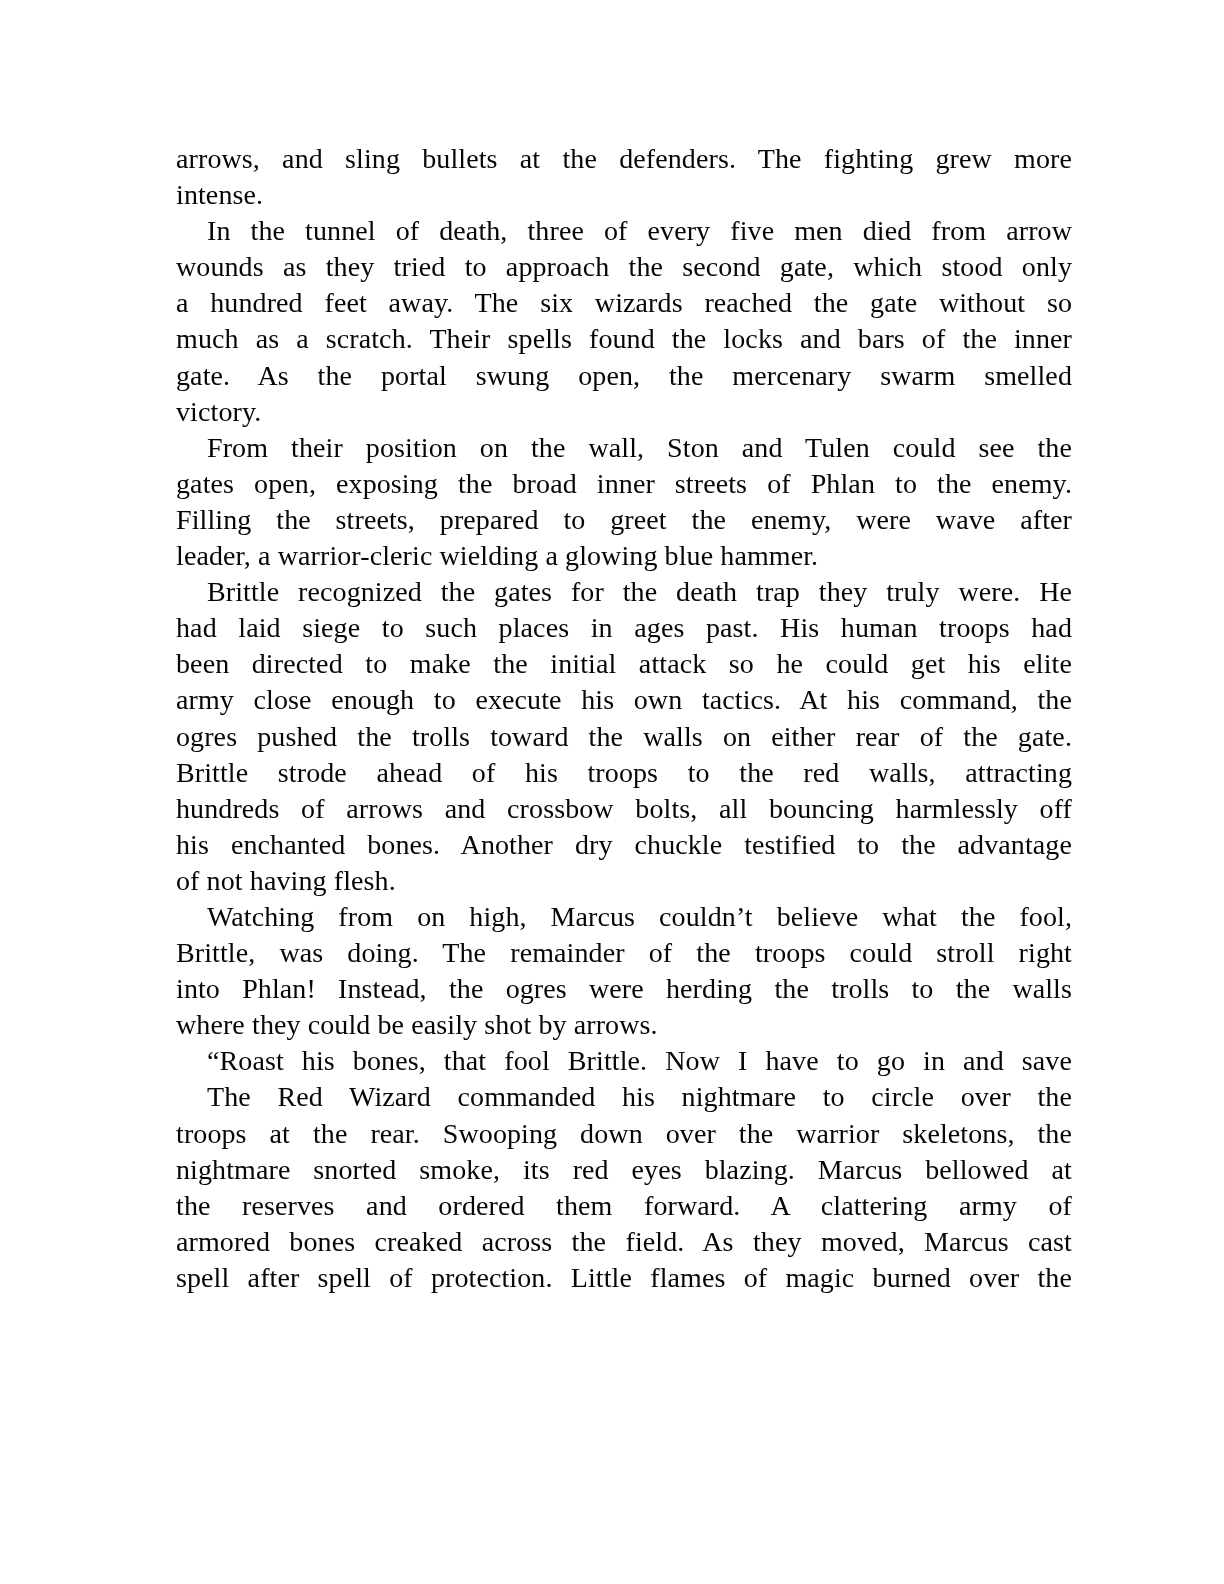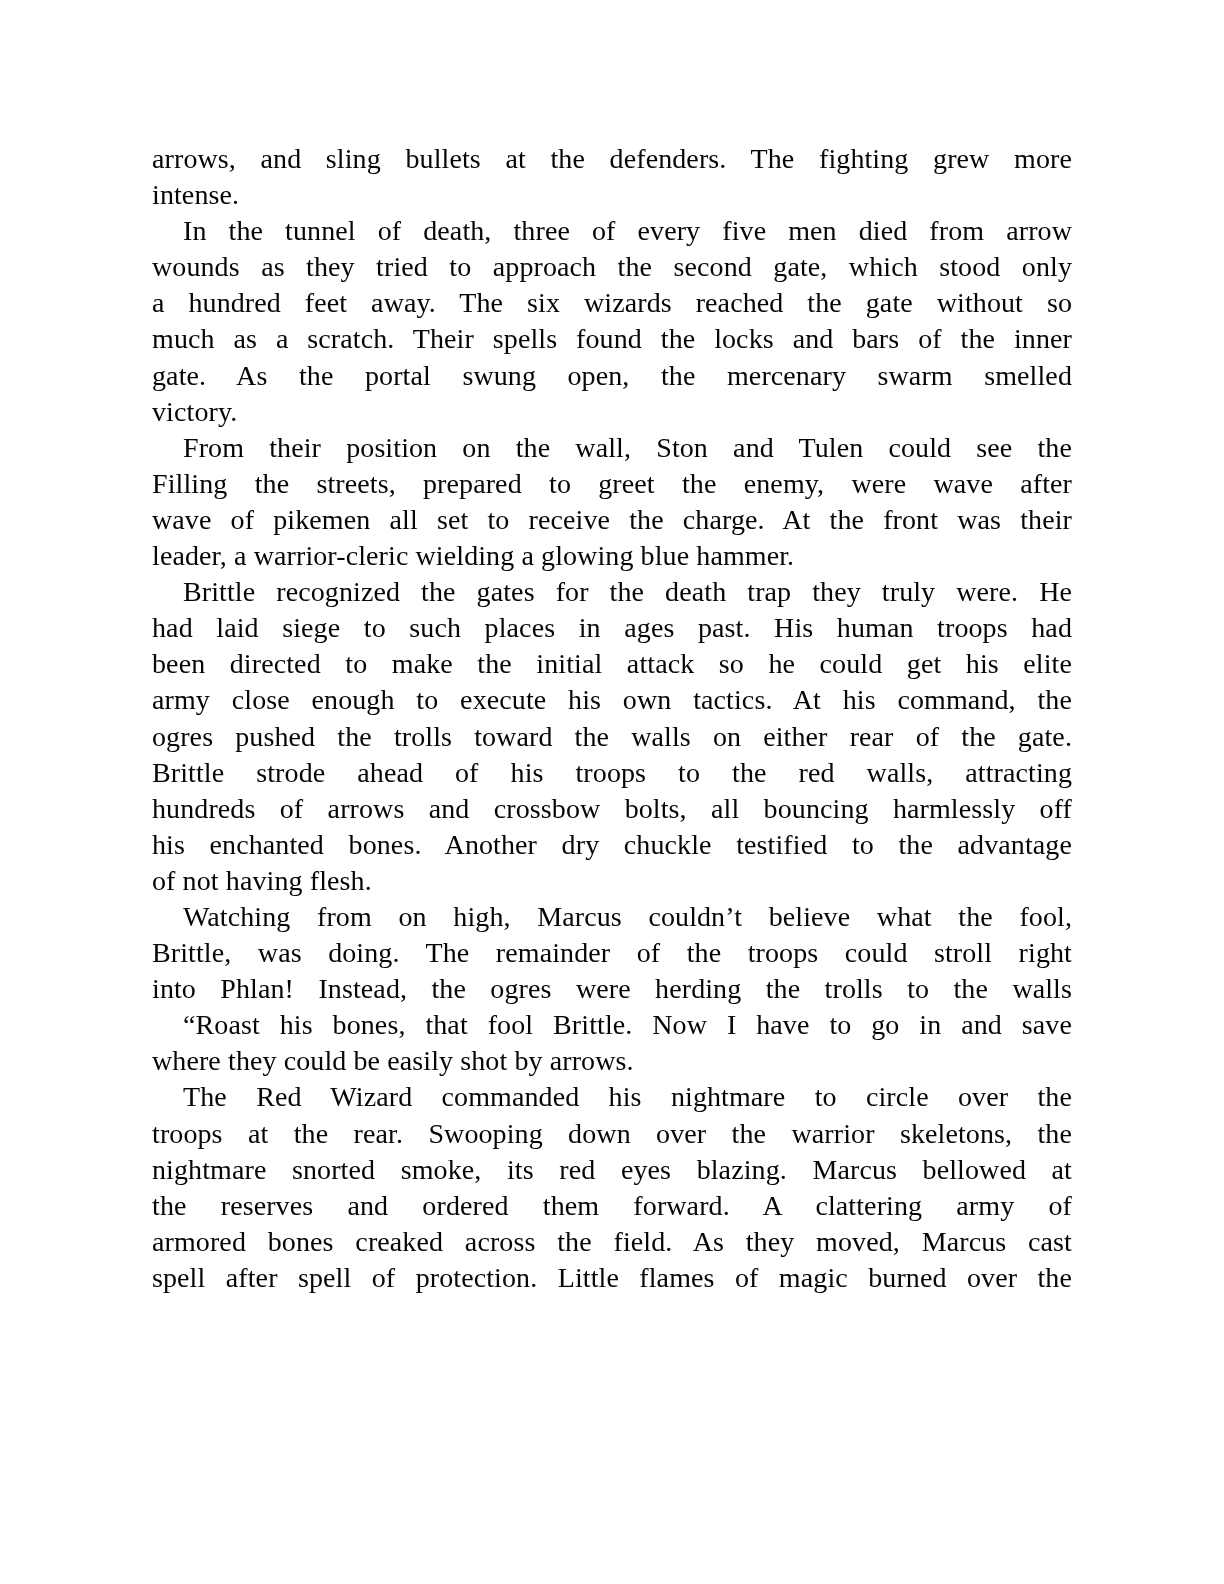--- a/index.html
+++ b/index.html
@@ -21,20 +21,21 @@
     width: 920px;
     font-family: "Liberation Serif", "DejaVu Serif", serif;
     font-size: 28px;
     line-height: 36.1px;
     color: #060606;
     letter-spacing: 0.1px;
   }
   .text-line {
     text-align: justify;
     text-align-last: justify;
+    margin-left: 24px;
   }
   .text-line.para-end {
     text-align-last: left;
   }
   .text-line.para-start {
     text-indent: 31px;
   }
 </style>
 </head>
 <body>
@@ -43,37 +44,37 @@
   <div class="text-block">
       <div class="text-line">arrows, and sling bullets at the defenders. The fighting grew more</div>
       <div class="text-line para-end">intense.</div>
       <div class="text-line para-start">In the tunnel of death, three of every five men died from arrow</div>
       <div class="text-line">wounds as they tried to approach the second gate, which stood only</div>
       <div class="text-line">a hundred feet away. The six wizards reached the gate without so</div>
       <div class="text-line">much as a scratch. Their spells found the locks and bars of the inner</div>
       <div class="text-line">gate. As the portal swung open, the mercenary swarm smelled</div>
       <div class="text-line para-end">victory.</div>
       <div class="text-line para-start">From their position on the wall, Ston and Tulen could see the</div>
+      <div class="text-line">gates open, exposing the broad inner streets of Phlan to the enemy.</div>
       <div class="text-line">Filling the streets, prepared to greet the enemy, were wave after</div>
-      <div class="text-line">wave of pikemen all set to receive the charge. At the front was their</div>
       <div class="text-line para-end">leader, a warrior-cleric wielding a glowing blue hammer.</div>
       <div class="text-line para-start">Brittle recognized the gates for the death trap they truly were. He</div>
       <div class="text-line">had laid siege to such places in ages past. His human troops had</div>
       <div class="text-line">been directed to make the initial attack so he could get his elite</div>
       <div class="text-line">army close enough to execute his own tactics. At his command, the</div>
       <div class="text-line">ogres pushed the trolls toward the walls on either rear of the gate.</div>
       <div class="text-line">Brittle strode ahead of his troops to the red walls, attracting</div>
       <div class="text-line">hundreds of arrows and crossbow bolts, all bouncing harmlessly off</div>
       <div class="text-line">his enchanted bones. Another dry chuckle testified to the advantage</div>
       <div class="text-line para-end">of not having flesh.</div>
       <div class="text-line para-start">Watching from on high, Marcus couldn’t believe what the fool,</div>
       <div class="text-line">Brittle, was doing. The remainder of the troops could stroll right</div>
       <div class="text-line">into Phlan! Instead, the ogres were herding the trolls to the walls</div>
+      <div class="text-line para-end">where they could be easily shot by arrows.</div>
       <div class="text-line para-start">“Roast his bones, that fool Brittle. Now I have to go in and save</div>
-      <div class="text-line para-end">where they could be easily shot by arrows.</div>
       <div class="text-line para-start">The Red Wizard commanded his nightmare to circle over the</div>
       <div class="text-line">troops at the rear. Swooping down over the warrior skeletons, the</div>
       <div class="text-line">nightmare snorted smoke, its red eyes blazing. Marcus bellowed at</div>
       <div class="text-line">the reserves and ordered them forward. A clattering army of</div>
       <div class="text-line">armored bones creaked across the field. As they moved, Marcus cast</div>
       <div class="text-line">spell after spell of protection. Little flames of magic burned over the</div>
     </div>
 </div>
 
 </body></html>

